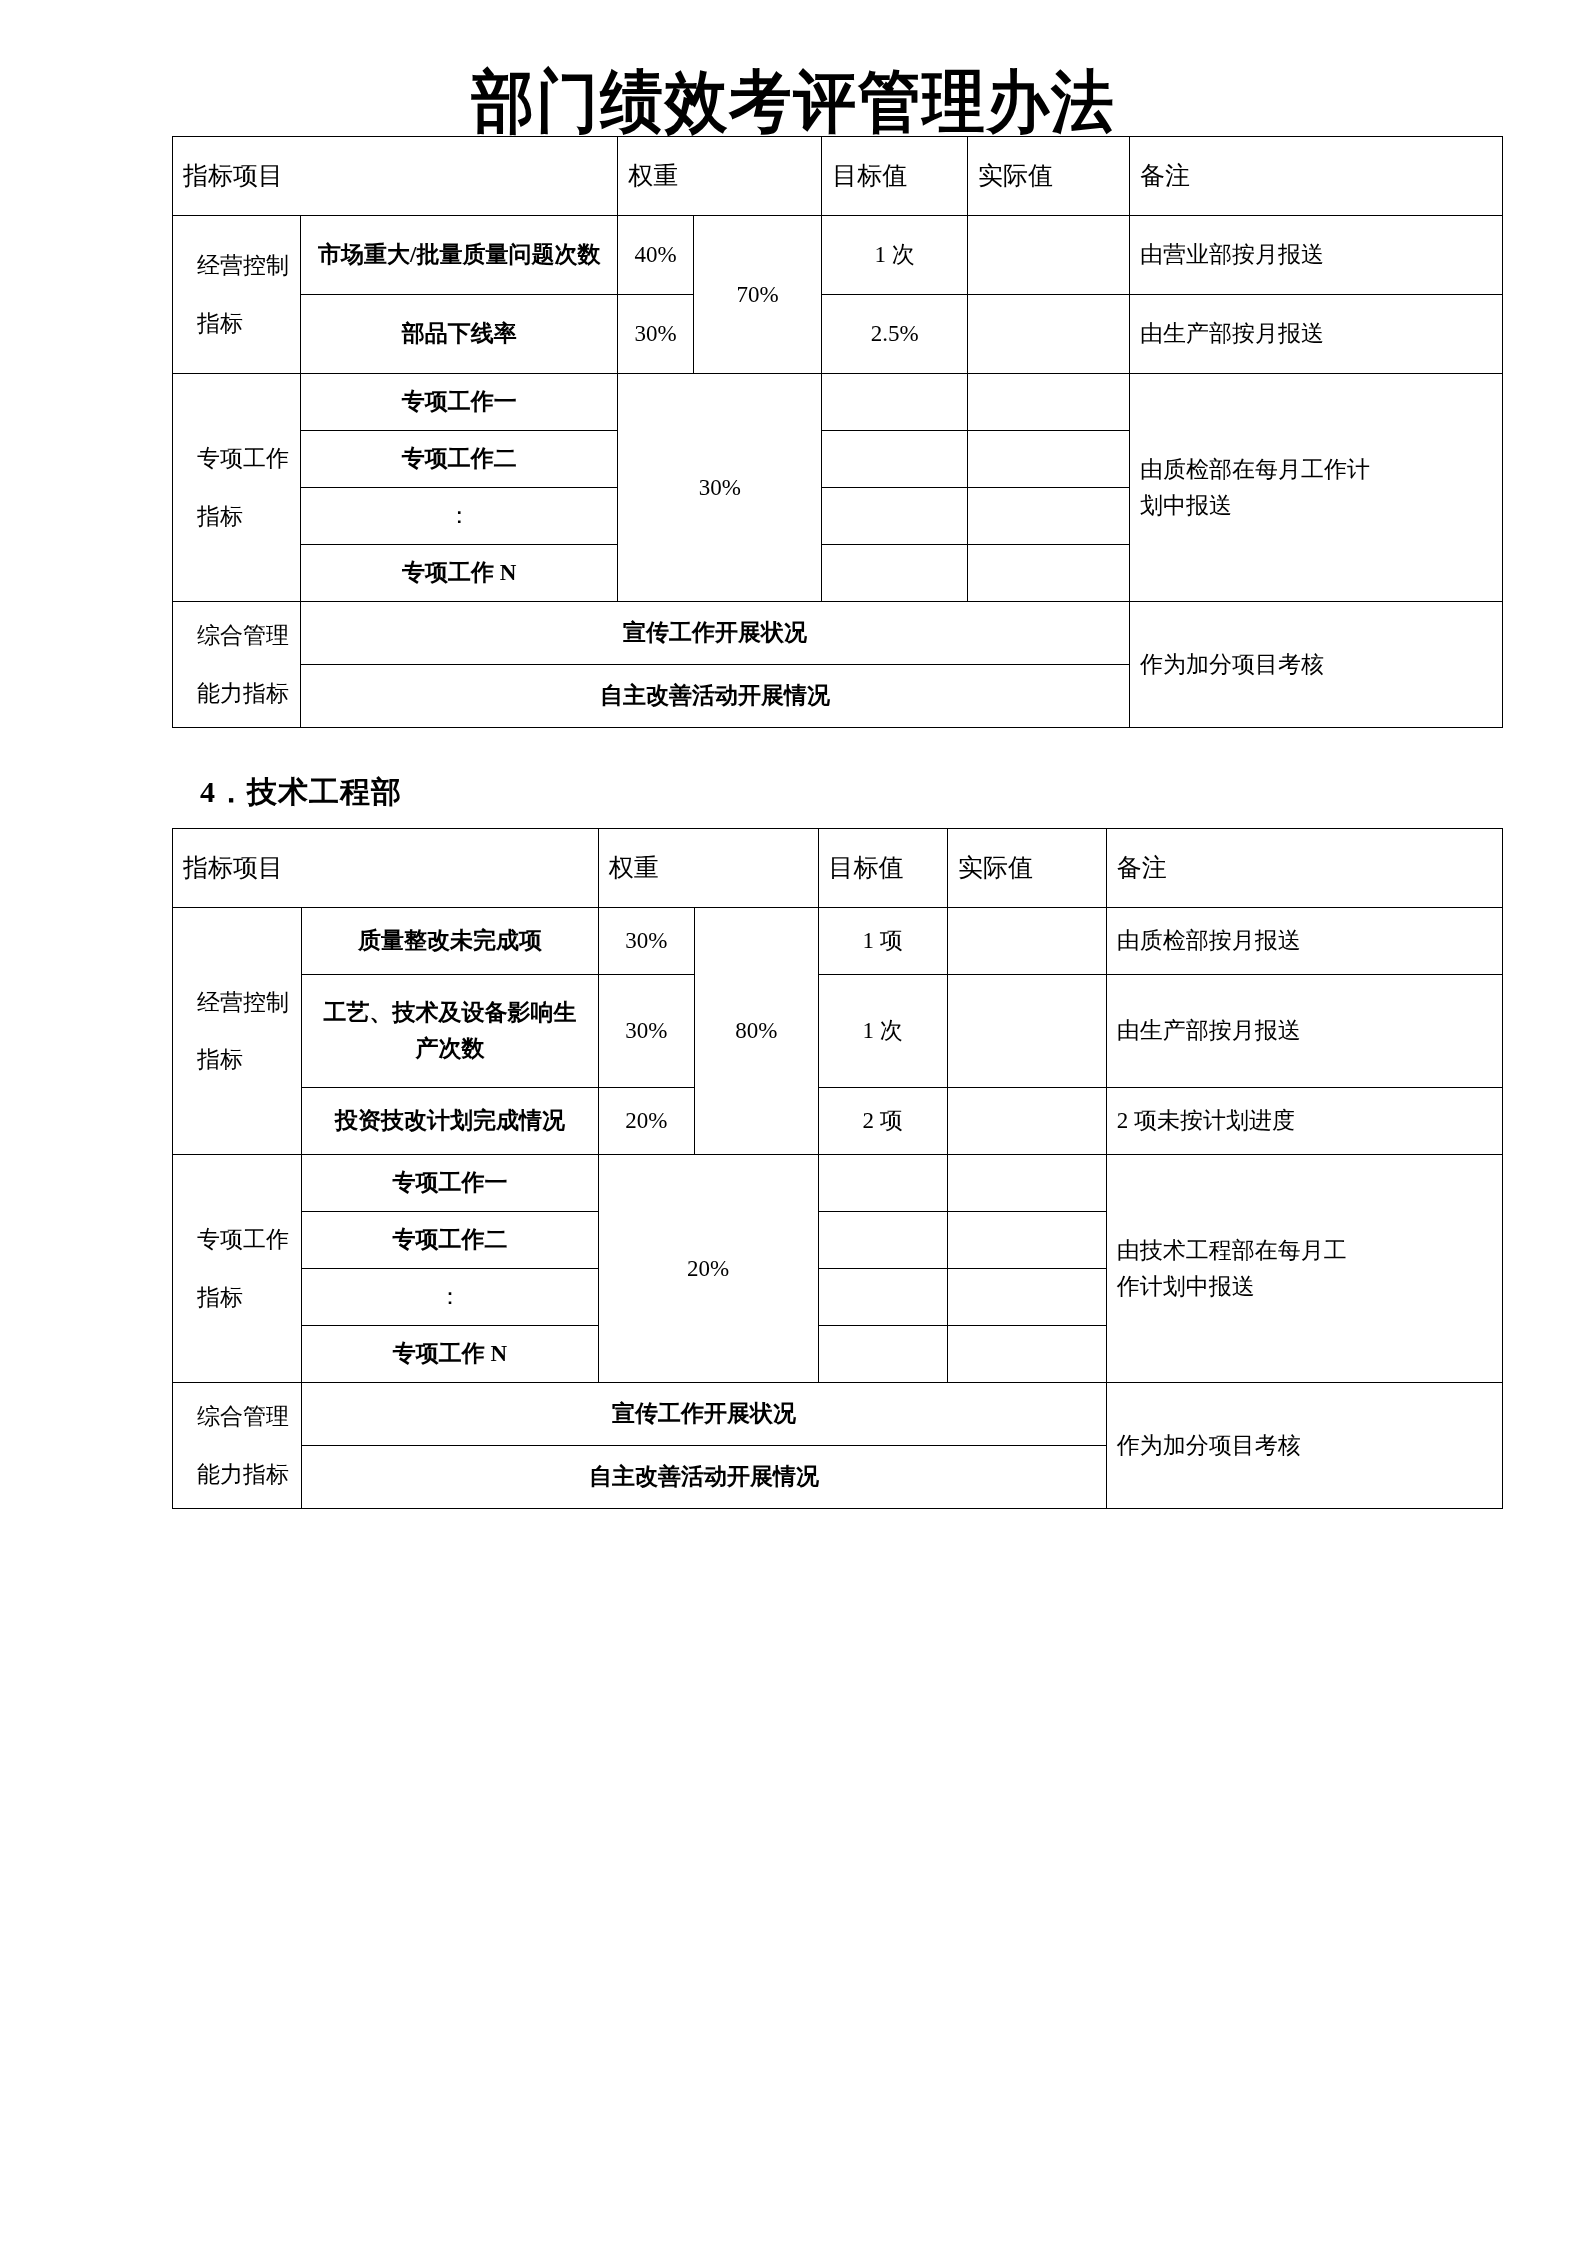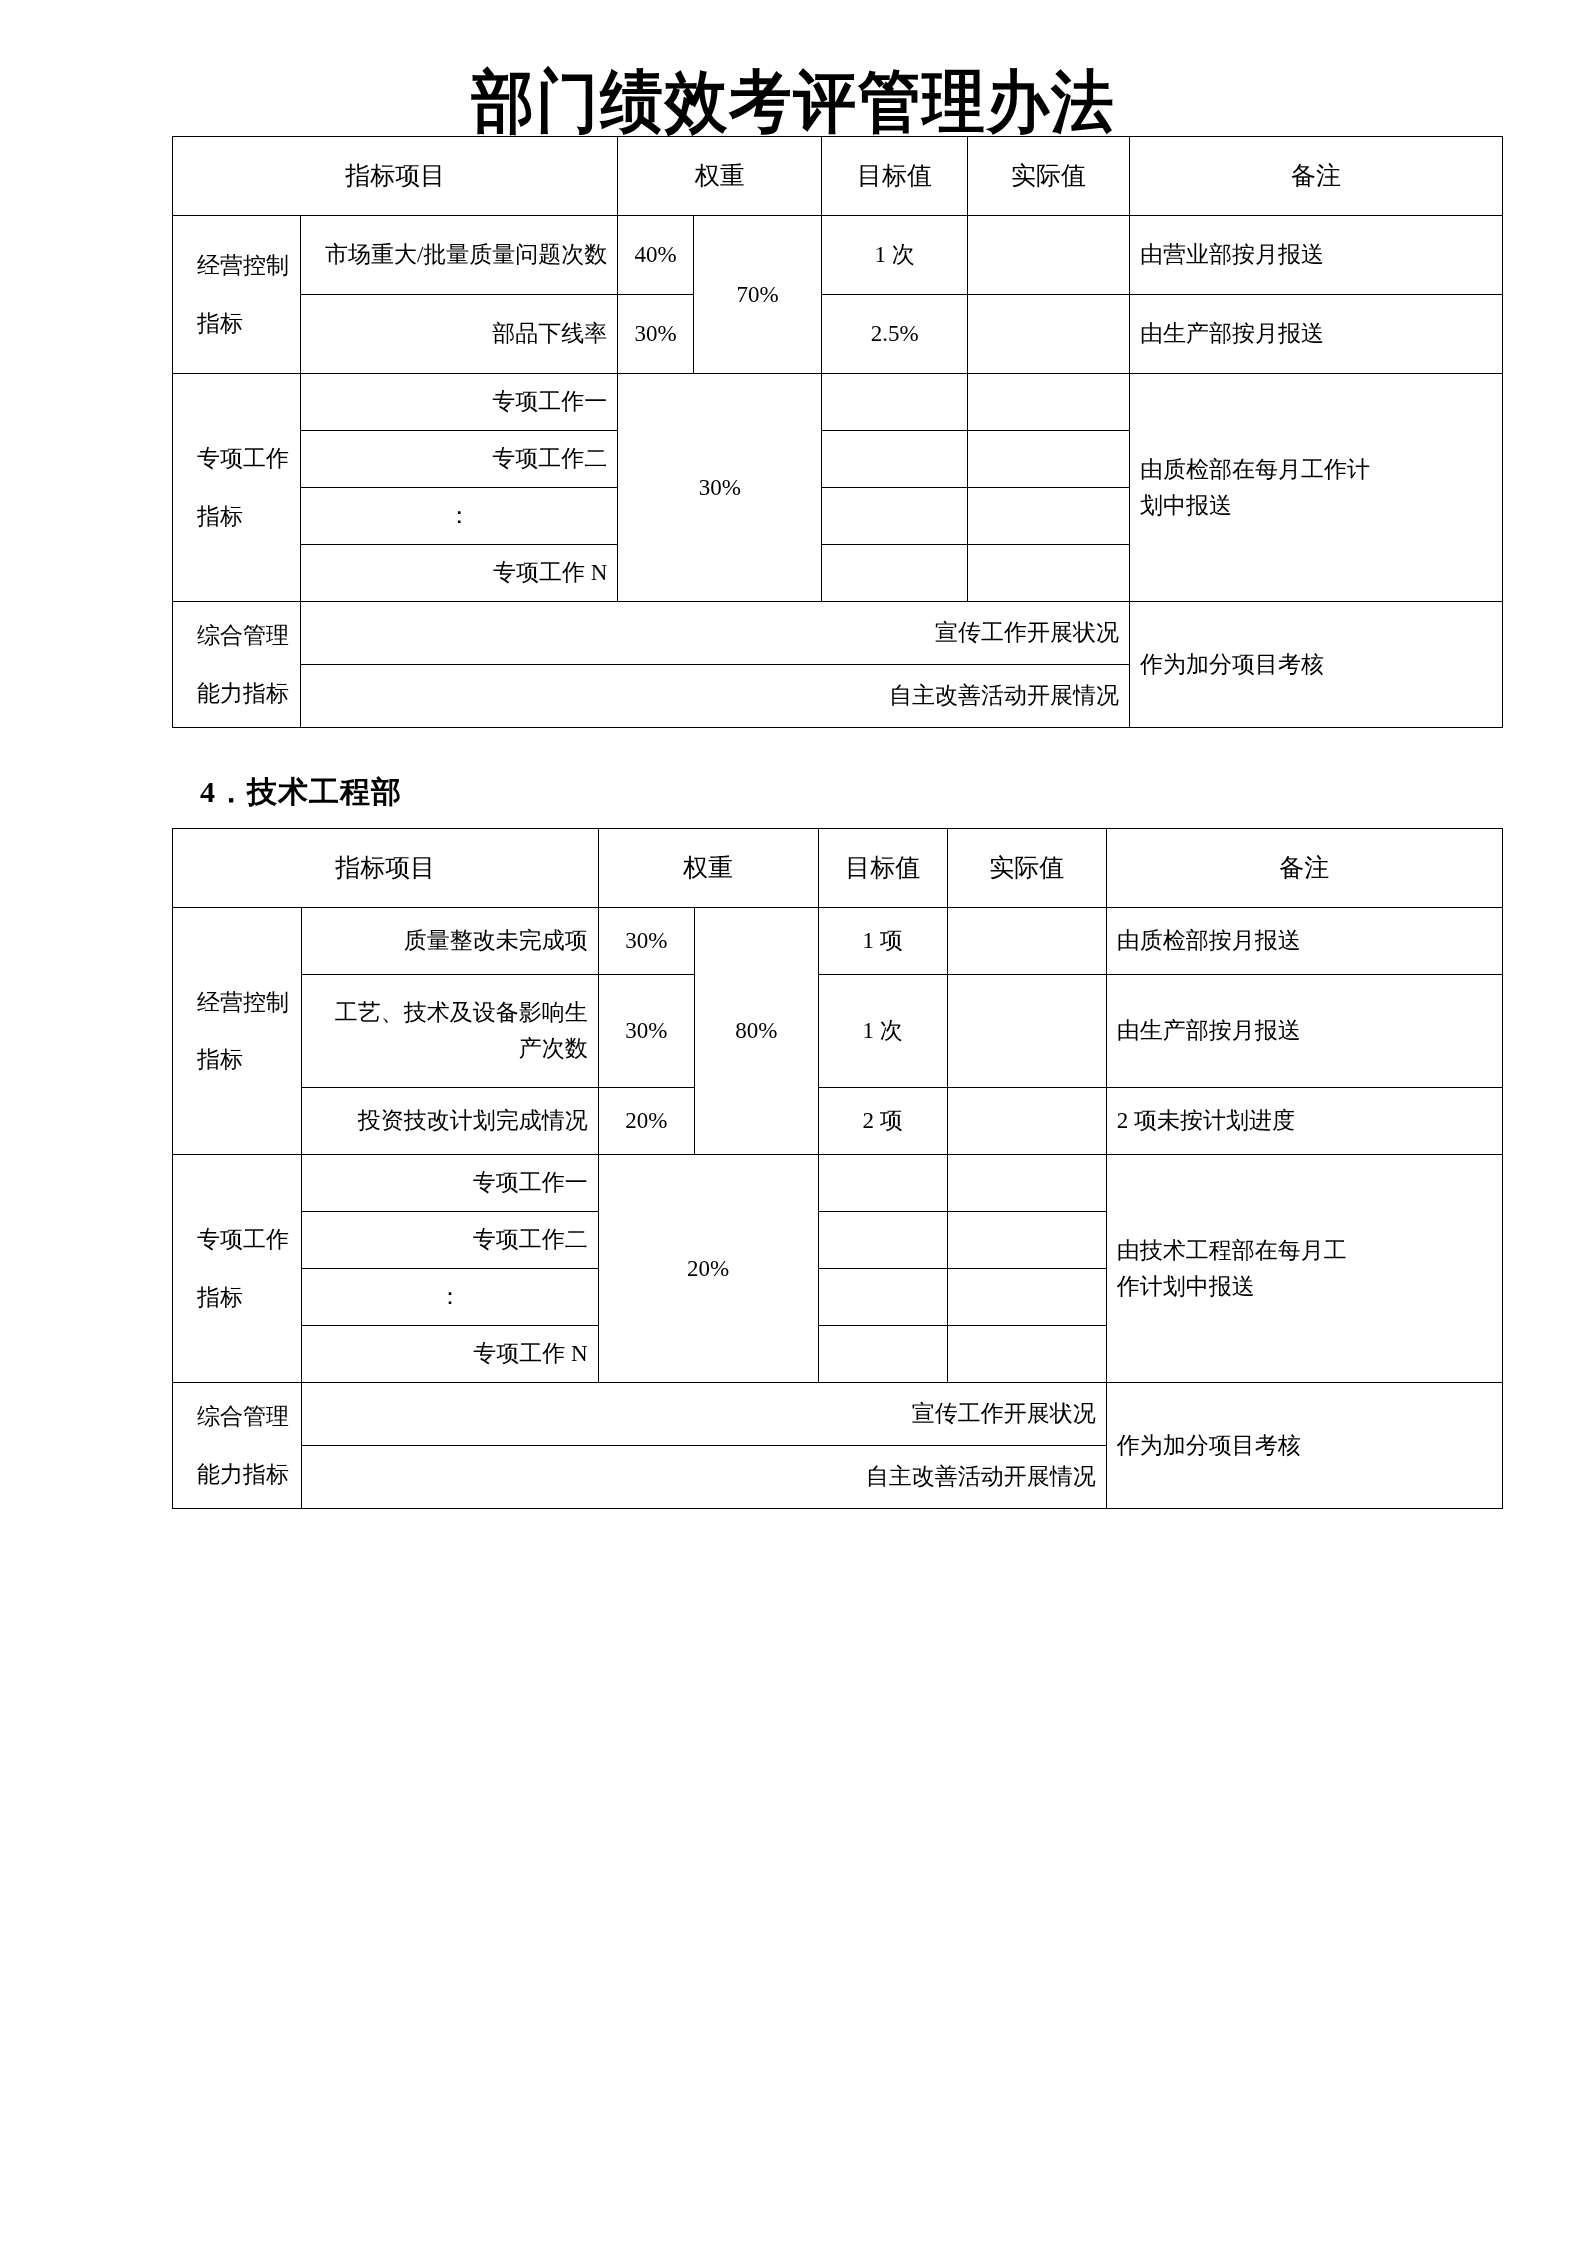--- a/index.html
+++ b/index.html
@@ -62,27 +62,28 @@
   table.kpi td.cat {
     text-align: left;
     padding-left: 24px;
     width: 110px;
   }
   .cat-inner {
     display: block;
     line-height: 2.5;
   }
   td.head {
-    text-align: center;
+    text-align: left;
     height: 78px;
     font-size: 25px;
   }
   td.item {
-    text-align: right;
+    text-align: center;
     padding-left: 14px;
+    font-weight: bold;
   }
   td.ctr {
     text-align: center;
   }
   td.note {
     text-align: left;
     padding-left: 16px;
     line-height: 2.2;
     font-family: Liberation Serif, serif;
   }

